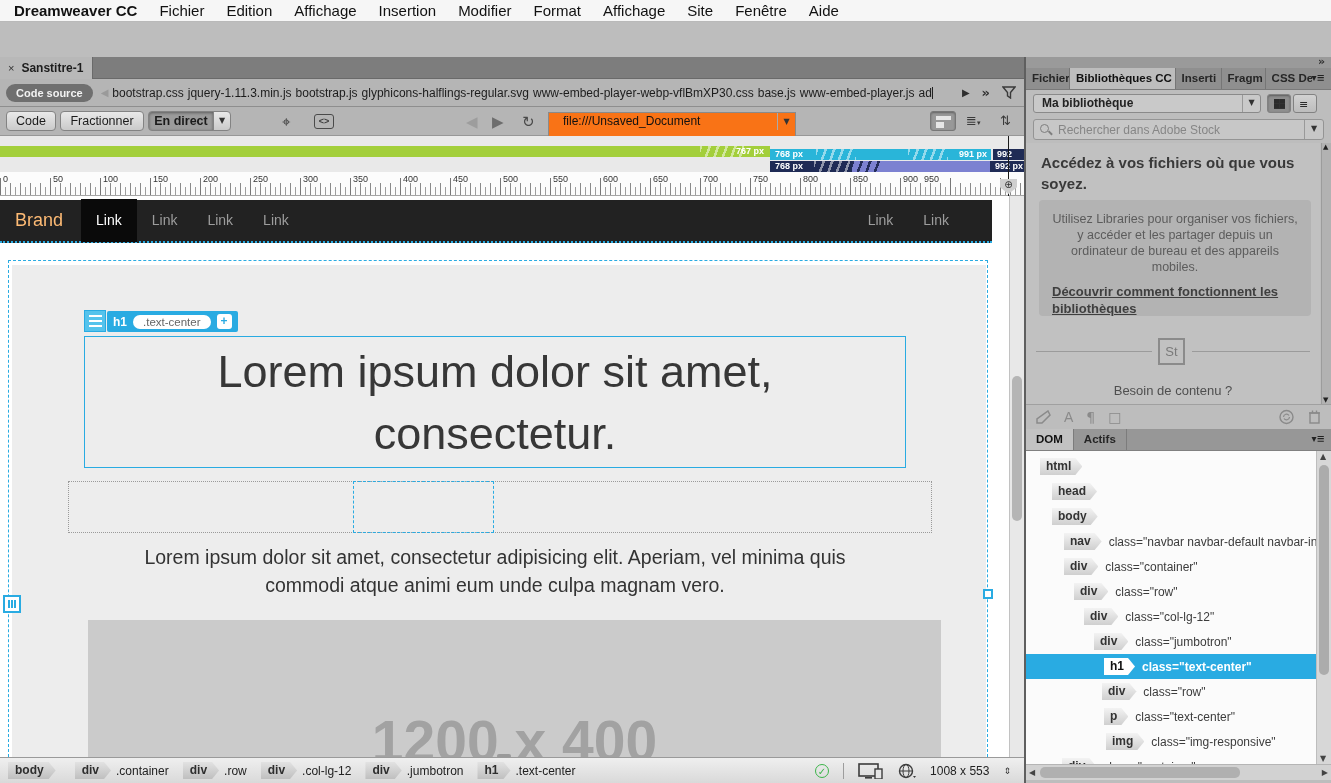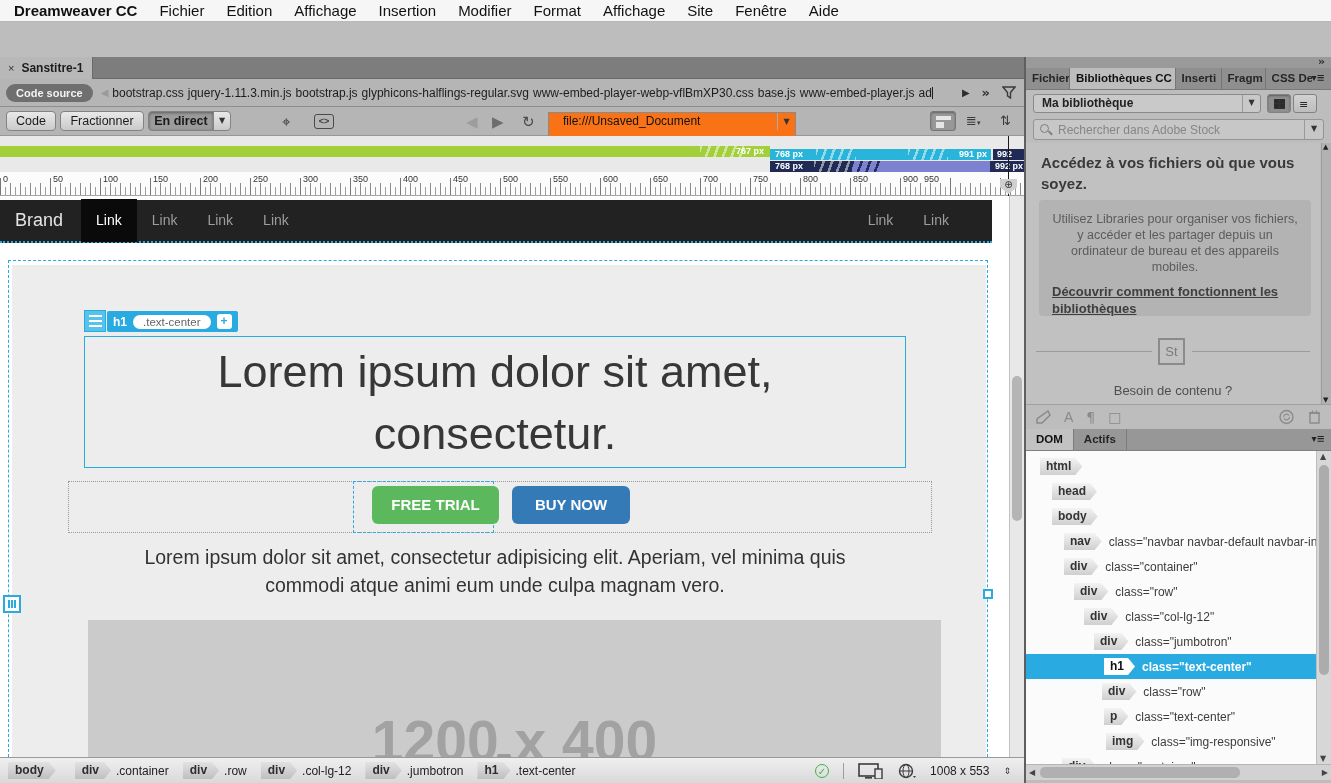--- a/index.html
+++ b/index.html
@@ -93,21 +93,21 @@
       background:repeating-linear-gradient(to right,#777 0 1px,transparent 1px 50px); }
   .vp-line { left:1008px; top:136px; width:1px; height:60px; background:#1a1a1a; }
   .vp-handle { left:1000px; top:179px; width:17px; height:15px; background:#cfcfcf;
                clip-path:polygon(0 0,100% 0,100% 55%,50% 100%,0 55%); text-align:center;
                font-size:10px; color:#333; line-height:12px; }
 
   
   .design { left:0; top:196px; width:1009px; height:561px; background:#ffffff; overflow:hidden; }
   .bs-navbar { position:absolute; left:0; top:4px; width:992px; height:43px; background:#222;
                border-bottom:2px dotted #29abe2; display:flex; align-items:center; font-size:14px; }
-  .bs-brand { color:#e5e5e5; font-size:18px; margin-left:15px; }
+  .bs-brand { color:#fdba74; font-size:18px; margin-left:15px; }
   .bs-link { color:#9d9d9d; padding:0 15px; height:43px; line-height:43px; }
   .bs-link.active { background:#0a0a0a; color:#fff; margin-left:18px; }
   .bs-right { margin-left:auto; display:flex; margin-right:28px; }
   .sel-container { left:8px; top:64px; width:980px; height:497px; border:1px dashed #29abe2; border-bottom:none; }
   .jumbotron { left:12px; top:69px; width:974px; height:492px; background:#ededed; }
   .hud-burger { left:84px; top:114px; width:22px; height:22px; background:#55c3ec; border:1px solid #29abe2; }
   .hud-burger i { position:absolute; left:4px; width:13px; height:2px; background:#fff; }
   .hud-bar { left:107px; top:115px; height:21px; background:#29abe2; border-radius:2px;
              display:flex; align-items:center; padding:0 6px; gap:6px; }
   .hud-tag { color:#fff; font-weight:bold; font-size:12px; }
@@ -373,22 +373,20 @@
       <span class="hud-plus">+</span>
     </div>
 
     <div class="abs h1box">
       <div>Lorem ipsum dolor sit amet,</div>
       <div>consectetur.</div>
     </div>
 
     <div class="abs row-dotted"></div>
     <div class="abs col-dashed"></div>
-    <div class="abs btn-free">FREE TRIAL</div>
-    <div class="abs btn-buy">BUY NOW</div>
 
     <div class="abs bs-para">
       <div>Lorem ipsum dolor sit amet, consectetur adipisicing elit. Aperiam, vel minima quis</div>
       <div>commodi atque animi eum unde culpa magnam vero.</div>
     </div>
 
     <div class="abs placeholder">
       <div class="ph-text">1200 x 400</div>
     </div>
 

